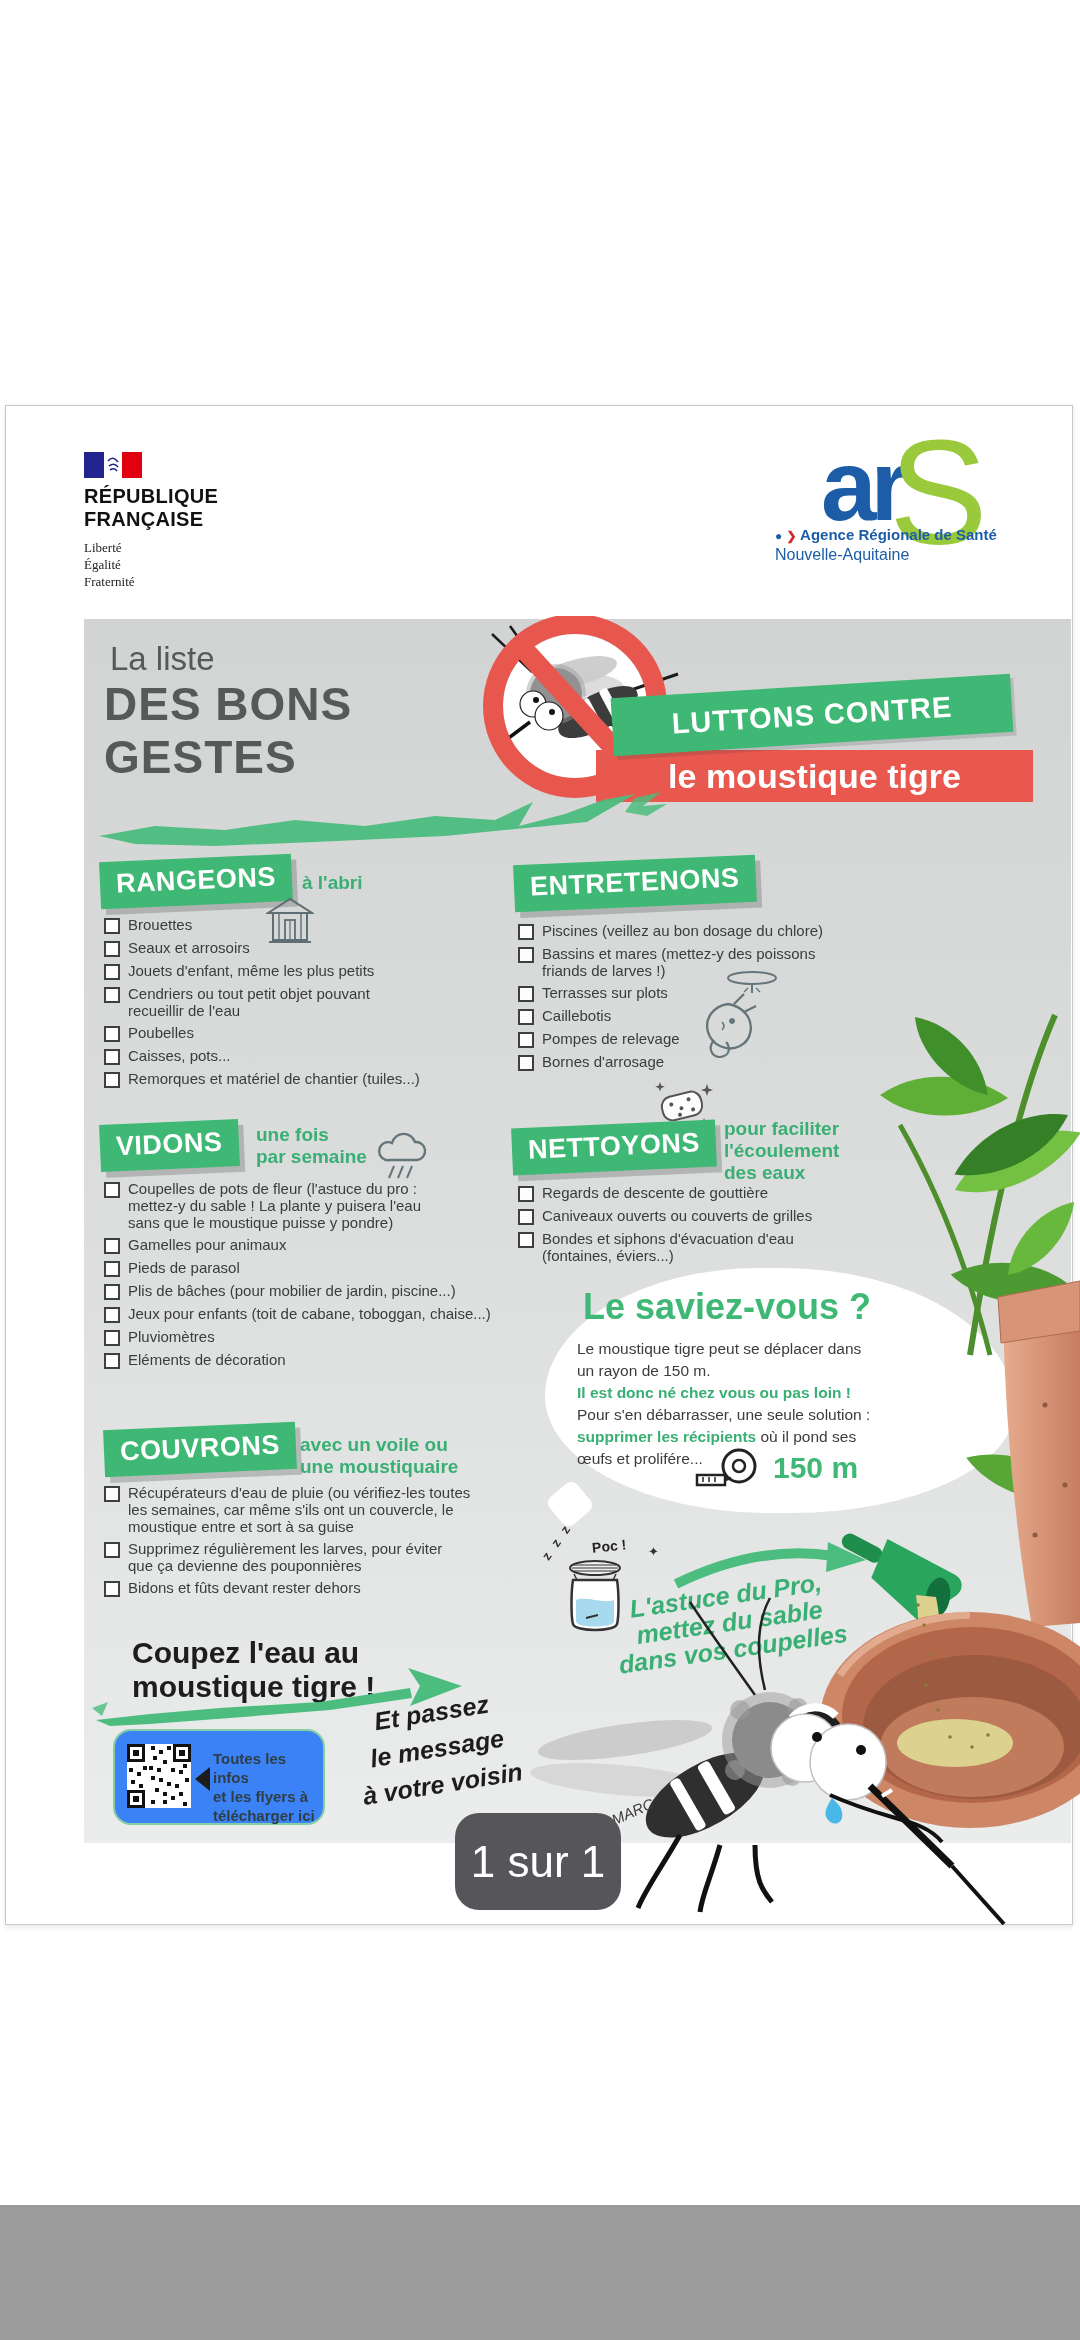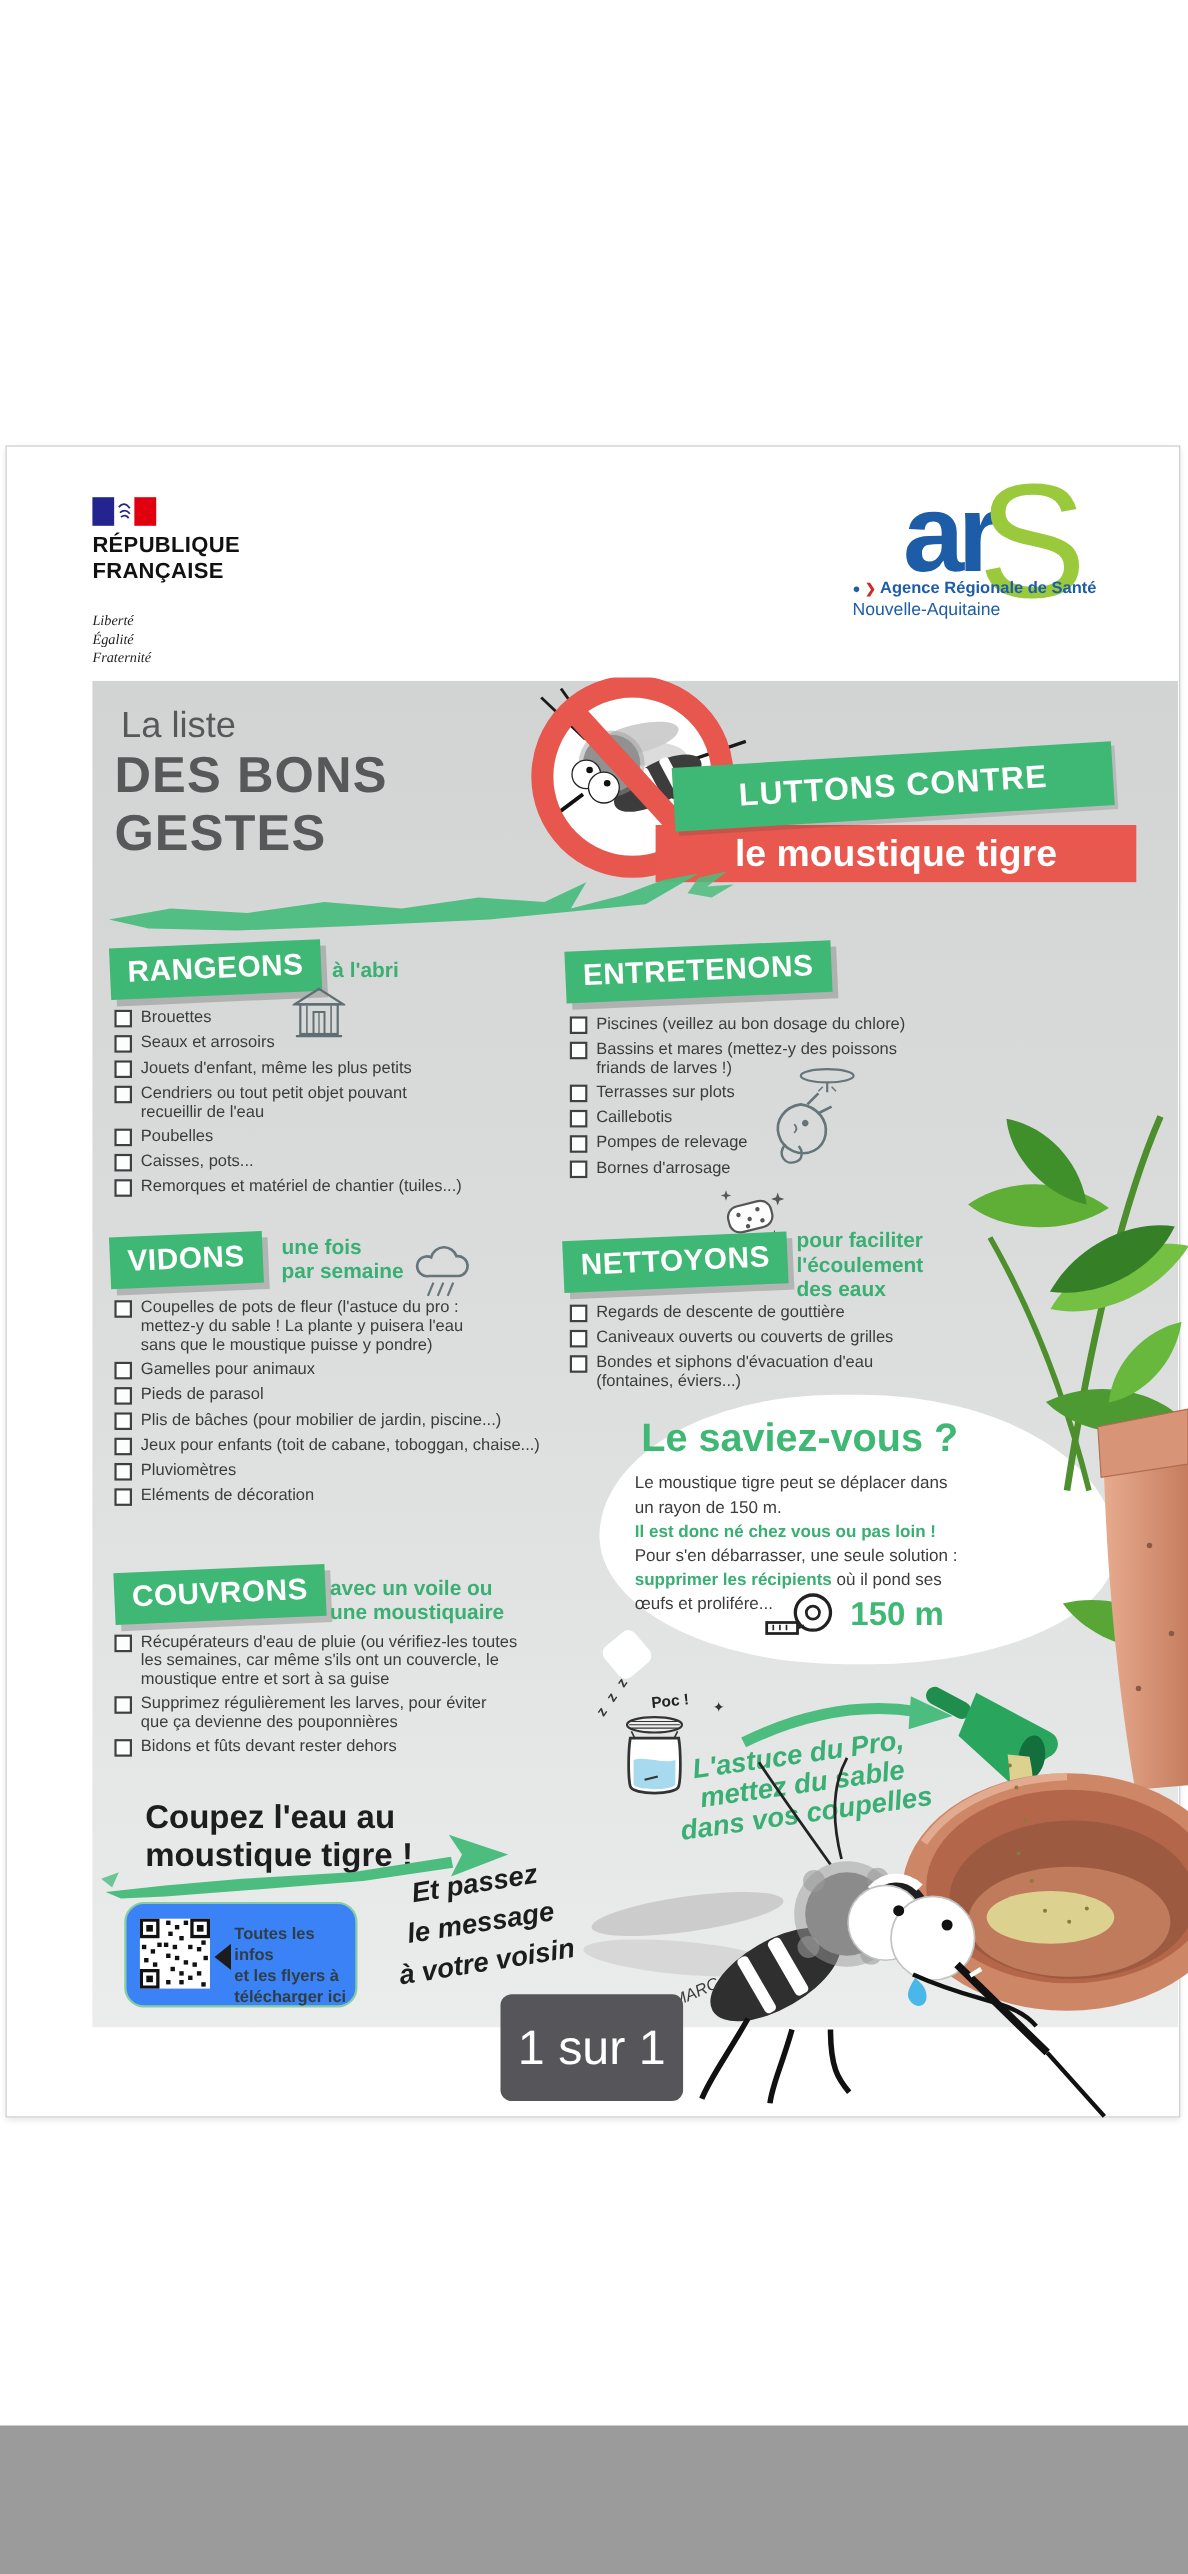--- a/index.html
+++ b/index.html
@@ -13,21 +13,21 @@
   .poster{position:absolute;left:84px;top:619px;width:987px;height:1224px;z-index:1;
           background:linear-gradient(180deg,#d2d4d3 0%,#dcdedd 50%,#ebedec 100%);}
 
   
   .rf-block{left:84px;top:452px;z-index:2;}
   .rf-flag{display:flex;width:58px;height:26px;}
   .rf-flag .b{width:20px;background:#24248f;}
   .rf-flag .w{width:18px;background:#fff;position:relative;}
   .rf-flag .r{width:20px;background:#e1000f;}
   .rf-name{margin-top:7px;font-size:20px;line-height:23px;font-weight:800;letter-spacing:.3px;color:#111;}
-  .rf-motto{margin-top:24px;font-family:"Liberation Serif",serif;font-style:italic;
+  .rf-motto{margin-top:8px;font-family:"Liberation Serif",serif;
             font-size:13px;line-height:17px;color:#222;}
   .ars-block{left:775px;top:444px;width:230px;height:140px;z-index:2;}
   .ars-ar{position:absolute;left:0;top:-16px;font-size:100px;font-weight:700;color:#1d5da8;letter-spacing:-6px;margin-left:46px;}
   .ars-s{position:absolute;left:114px;top:-36px;font-size:148px;font-weight:500;color:#9aca3b;}
   .ars-line1{position:absolute;left:0;top:82px;font-size:15px;font-weight:700;color:#1d5da8;white-space:nowrap;}
   .ars-line1 .dot{color:#1d5da8;font-size:12px;}
   .ars-line1 .chev{color:#cf2a2a;font-size:12px;font-weight:800;}
   .ars-line2{position:absolute;left:0;top:102px;font-size:16px;font-weight:400;color:#1d5da8;white-space:nowrap;}
 
   
@@ -71,21 +71,21 @@
   .signature{left:596px;top:1806px;font-size:15px;font-style:italic;color:#3a3a3a;transform:rotate(-24deg);z-index:7;}
 
   .qr-box{left:113px;top:1729px;width:208px;height:92px;background:#3b82f6;border:2px solid #86cda4;
           border-radius:18px;z-index:4;}
   .qr-svg{position:absolute;left:12px;top:13px;}
   .qr-tri{position:absolute;left:80px;top:36px;width:0;height:0;
           border-right:15px solid #1c1c1c;border-top:12px solid transparent;border-bottom:12px solid transparent;}
   .qr-caption{position:absolute;left:98px;top:18px;width:106px;font-size:15px;line-height:19px;
               font-weight:700;color:#2f3e44;}
 
-  .page-indicator{left:455px;top:1813px;width:166px;height:97px;background:#56565a;border-radius:10px;
+  .page-indicator{left:455px;top:1813px;width:166px;height:97px;background:#56565a;border-radius:24px;
                   color:#fff;font-size:44px;display:flex;align-items:center;justify-content:center;z-index:10;}
 
   .navbar{left:0;top:2205px;width:1080px;height:135px;background:#9b9b9b;z-index:20;}
   .nav-recents{position:absolute;left:212px;top:2247px;display:flex;gap:12px;}
   .nav-recents i{display:block;width:5px;height:50px;background:#d8d8d8;border-radius:3px;}
   .nav-home{position:absolute;left:512px;top:2248px;width:48px;height:48px;border:5px solid #d8d8d8;
             border-radius:17px;box-sizing:border-box;}
   .nav-back{position:absolute;left:820px;top:2246px;}
 </style>
 </head>

